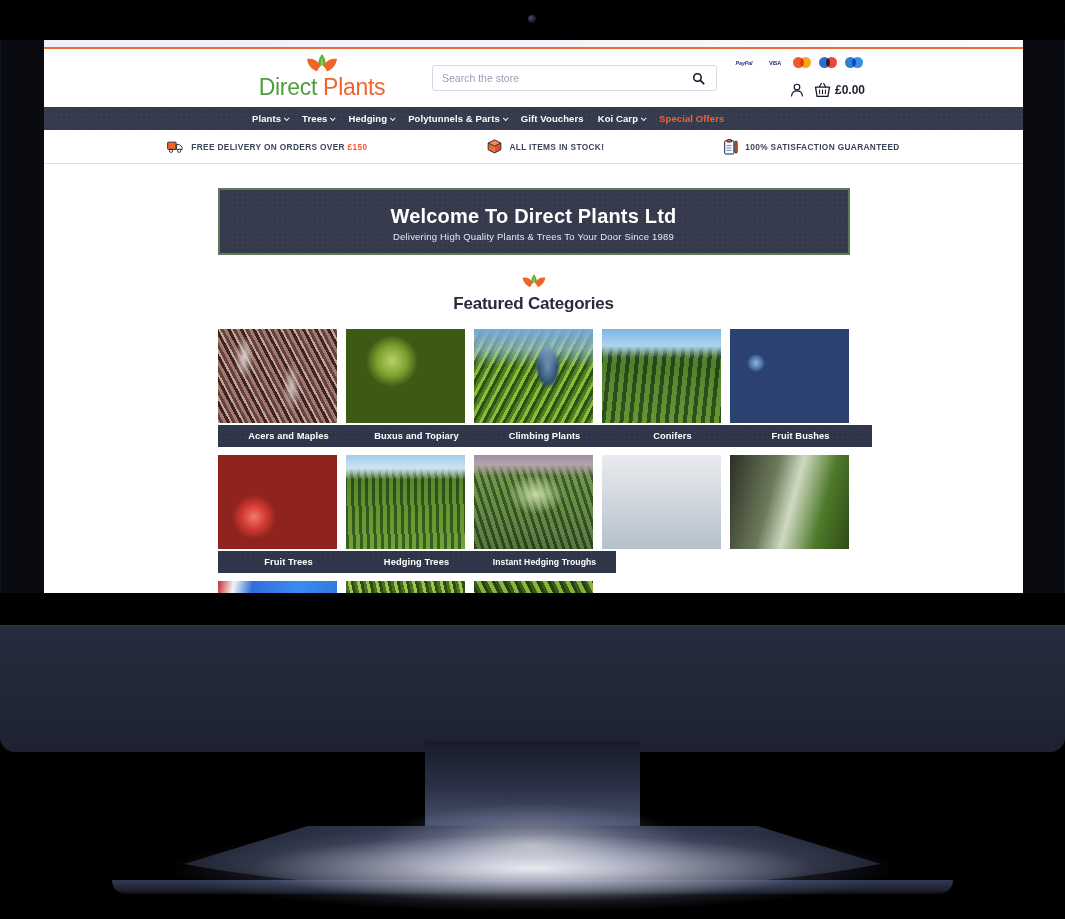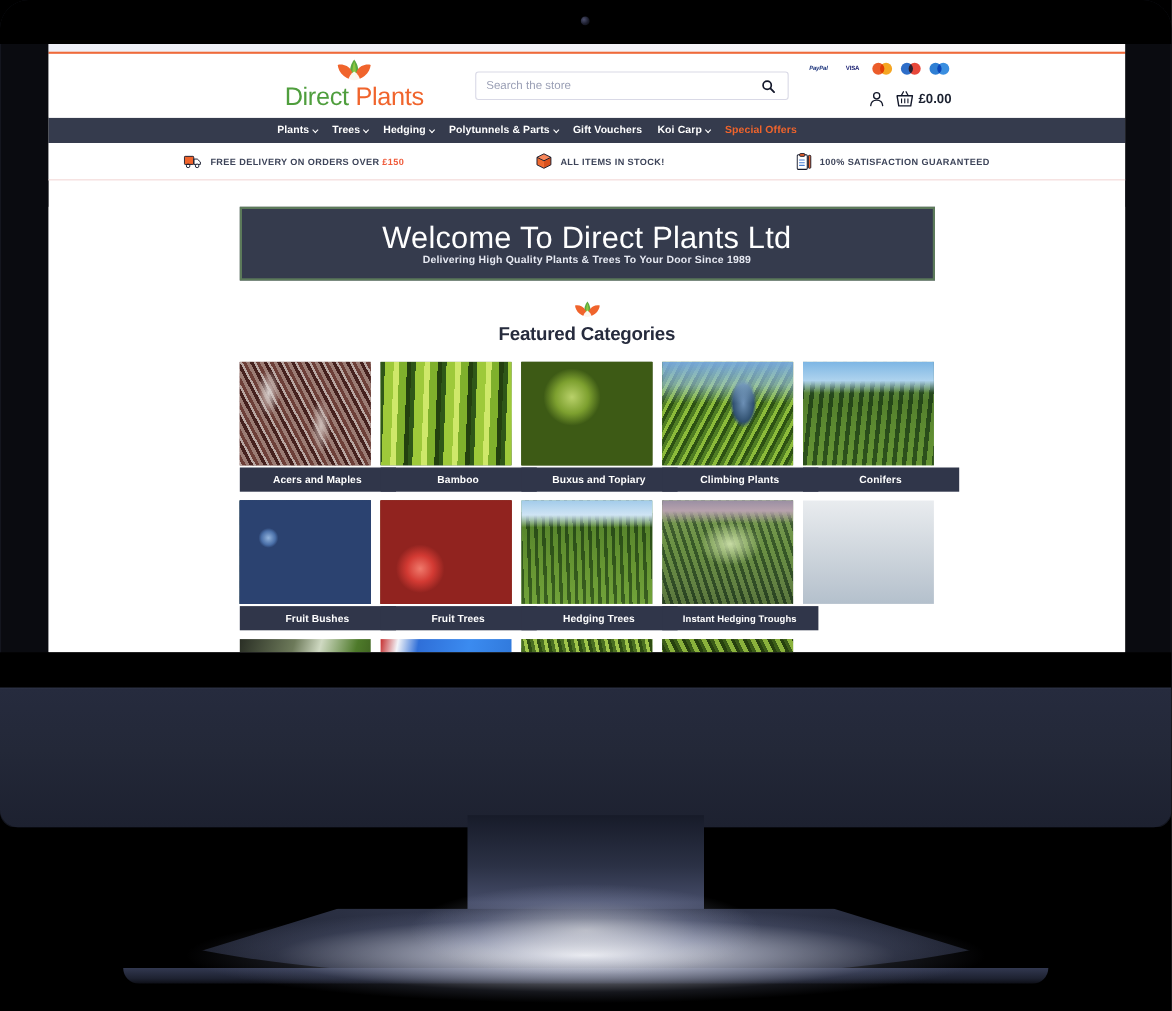--- a/index.html
+++ b/index.html
@@ -161,22 +161,22 @@
   .page { padding: 0 0 0 0; background: #fff; }
   .container { width: 632px; margin: 0 auto; }
 
   .hero {
     margin-top: 24px; height: 67px; border: 2px solid #5c7a5a;
     background: #353b4d;
     background-image: radial-gradient(rgba(255,255,255,0.08) 0.5px, transparent 0.5px);
     background-size: 5px 5px;
     display: flex; flex-direction: column; align-items: center; justify-content: center;
   }
-  .hero-title { font-size: 28px; color: #ffffff; font-weight: 400; letter-spacing: 0.2px; line-height: 28px; }
-  .hero-sub { font-size: 9.5px; color: #e6e9f2; font-weight: 700; letter-spacing: 0.2px; margin-top: 1px; }
+  .hero-title { font-size: 20px; color: #ffffff; font-weight: 700; letter-spacing: 0.2px; line-height: 28px; }
+  .hero-sub { font-size: 9.5px; color: #e6e9f2; font-weight: 400; letter-spacing: 0.2px; margin-top: 1px; }
 
   .section-head { text-align: center; margin-top: 18px; }
   .section-mark { width: 30px; height: 17px; margin: 0 auto 4px; display: block; }
   .section-title { font-size: 17px; font-weight: 700; color: #262b3d; letter-spacing: -0.2px; }
 
   .grid { margin-top: 15px; display: grid; grid-template-columns: repeat(5, 119px); gap: 8px 9px; }
   .tile { width: 142px; cursor: pointer; }
   .tile-img { width: 119px; height: 94px; background-size: cover; background-position: center; display: block; }
   .tile-label {
     height: 22px; background: #30364a; color: #fff; font-size: 9.3px; font-weight: 700;
@@ -352,26 +352,20 @@
               <div class="tile">
                 <span class="tile-img" style="background:
                     radial-gradient(ellipse 14% 38% at 22% 30%, #d8cfcc 0%, rgba(216,207,204,0) 60%),
                     radial-gradient(ellipse 12% 42% at 62% 62%, #cdbfba 0%, rgba(205,191,186,0) 62%),
                     repeating-linear-gradient(62deg, #b9a7a2 0 2px, #6d3f38 2px 5px, #9b7c74 5px 8px, #45211e 8px 11px),
                     repeating-linear-gradient(-48deg, rgba(210,198,194,0.55) 0 2px, rgba(88,44,38,0.5) 2px 5px),
                     #5e3029;"></span>
                 <span class="tile-label">Acers and Maples</span>
               </div>
 
-              <div class="tile">
-                <span class="tile-img" style="background:
-                    repeating-linear-gradient(92deg, #2f5718 0 4px, #9ec93a 4px 12px, #cfe86a 12px 17px, #7fb02c 17px 24px, #23400f 24px 28px),
-                    linear-gradient(180deg, #2d5018 0%, #79ad2c 45%, #1e3a0d 100%);"></span>
-                <span class="tile-label">Bamboo</span>
-              </div>
 
               <div class="tile">
                 <span class="tile-img" style="background:
                     radial-gradient(circle 26px at 46px 32px, #b9d16a 0%, #7da02f 58%, #3d5a15 100%),
                     radial-gradient(circle 18px at 84px 52px, #c4d97a 0%, #86a937 58%, #42601a 100%),
                     radial-gradient(circle 14px at 18px 46px, #9fbc50 0%, #5c7f22 70%, #31490f 100%),
                     linear-gradient(180deg, #21340f 0%, #46602a 48%, #d8cfc6 100%);"></span>
                 <span class="tile-label">Buxus and Topiary</span>
               </div>
 

